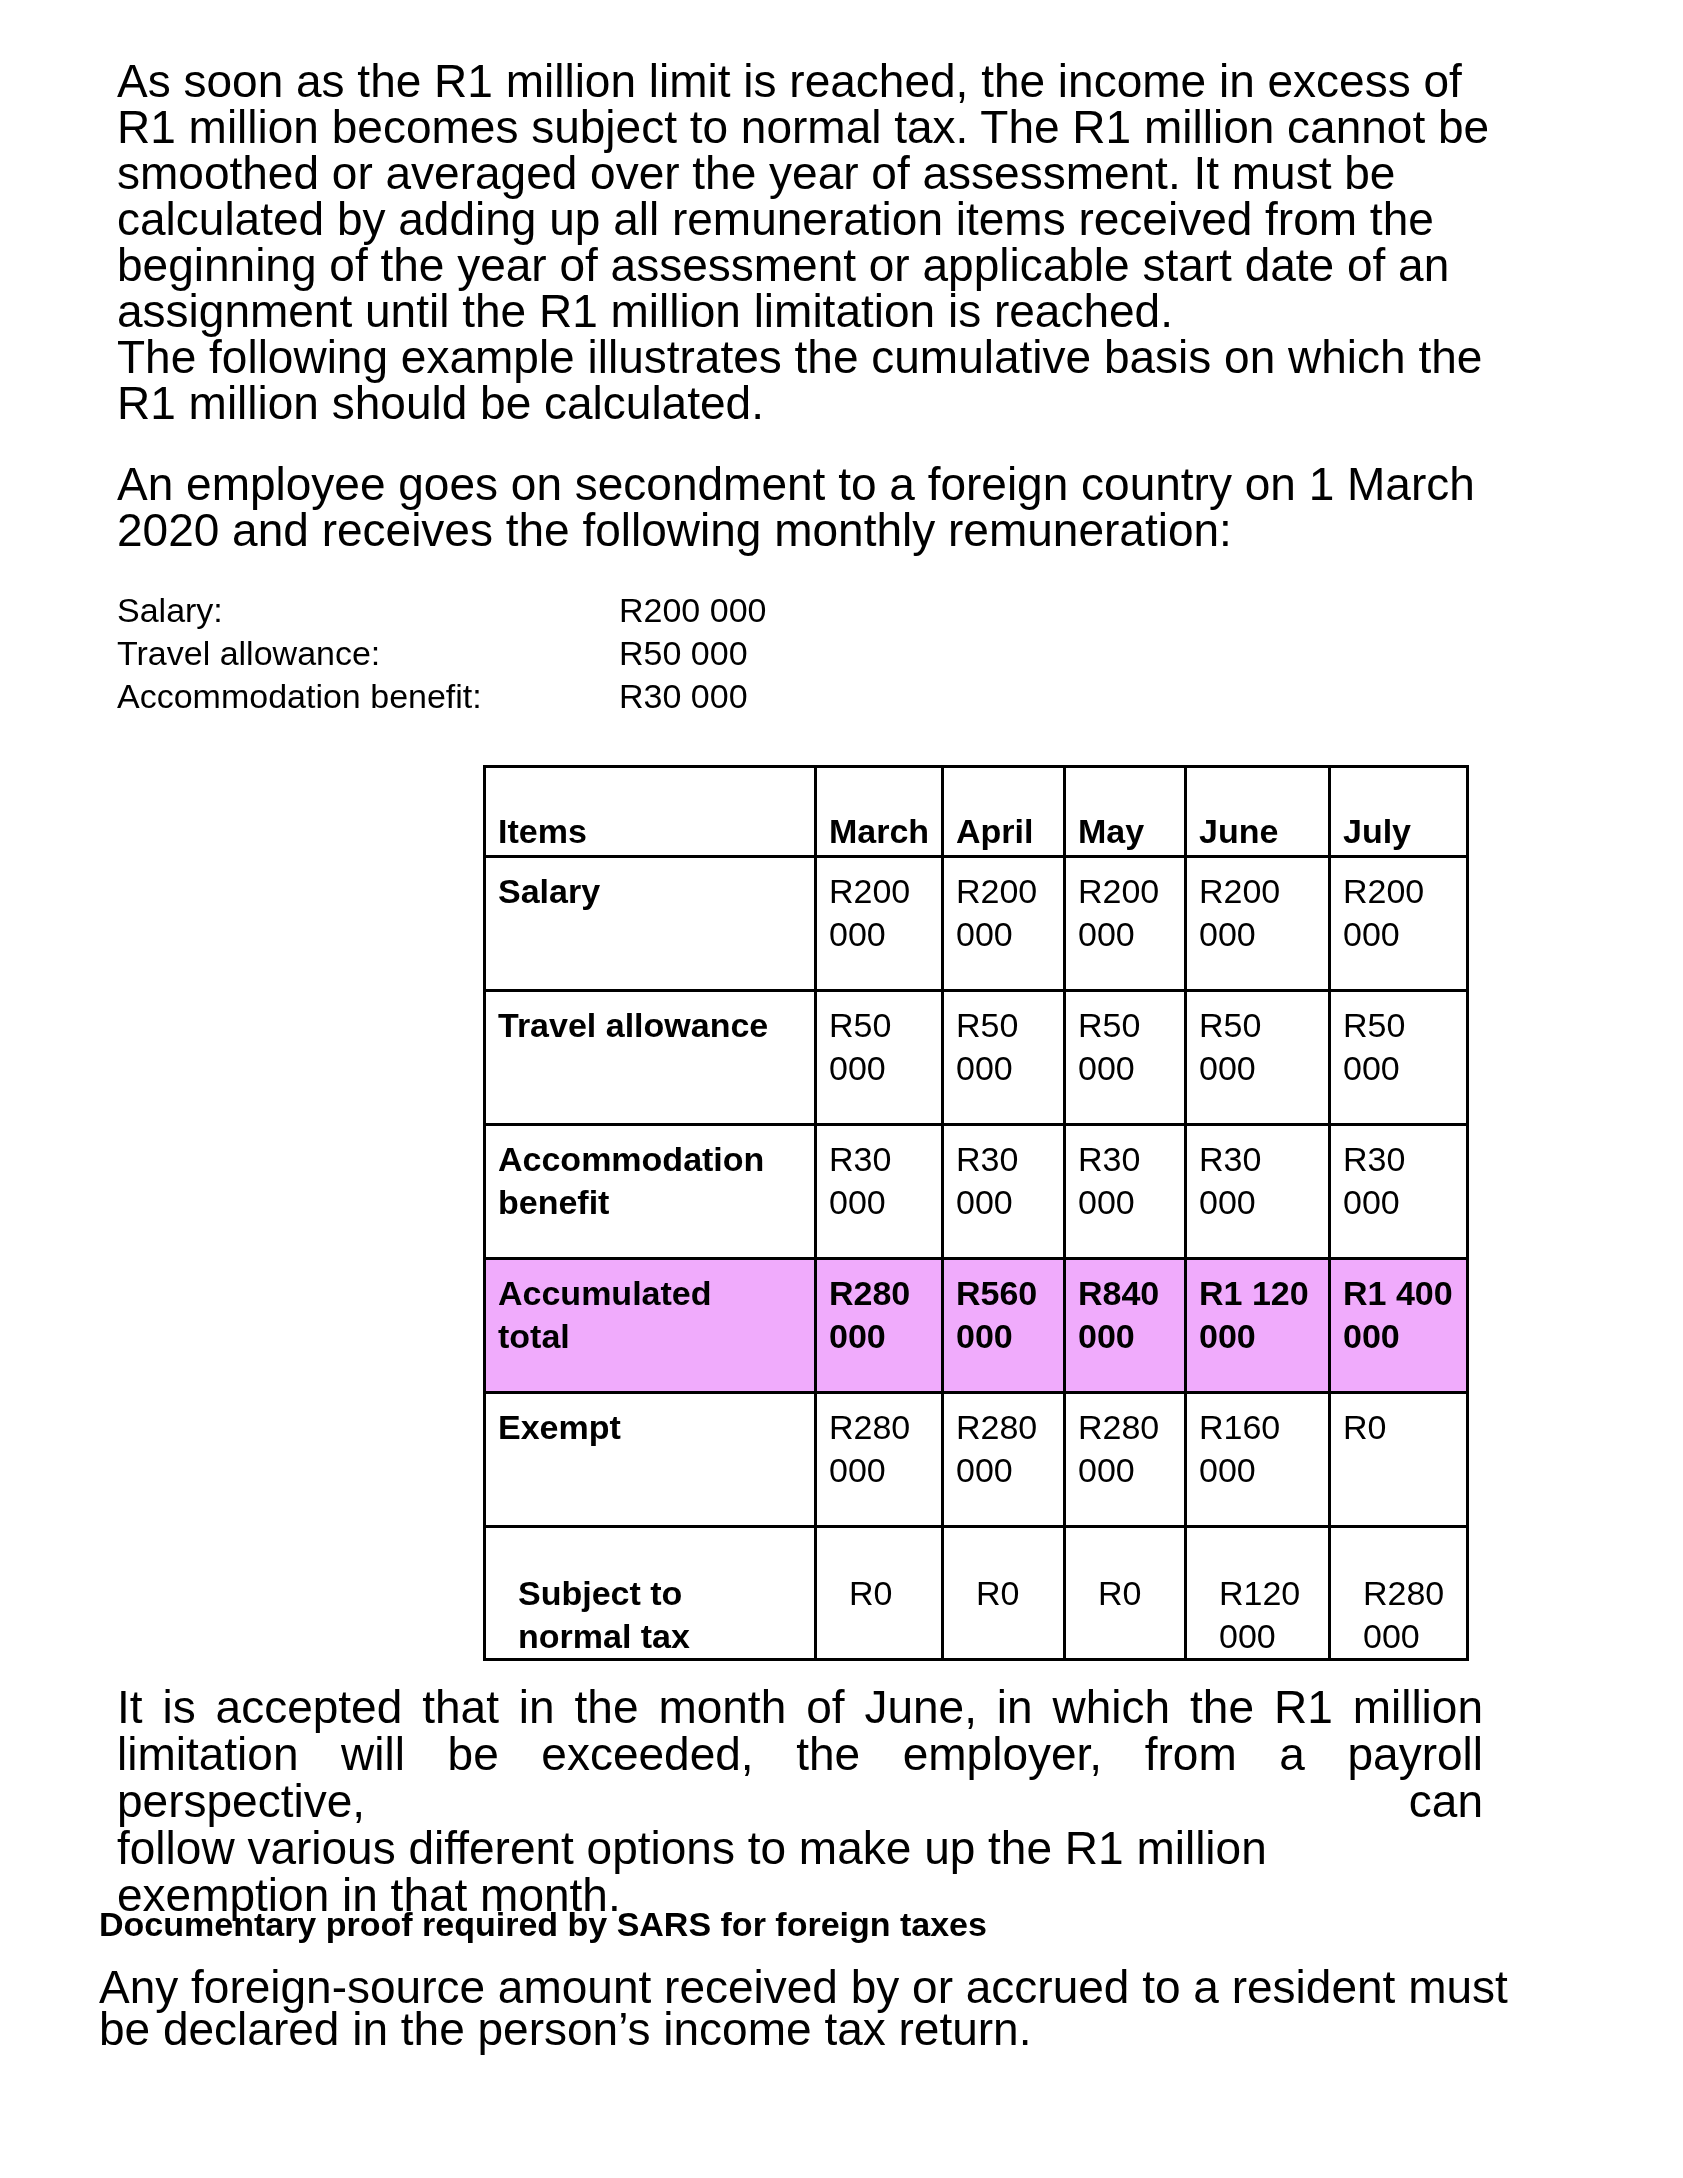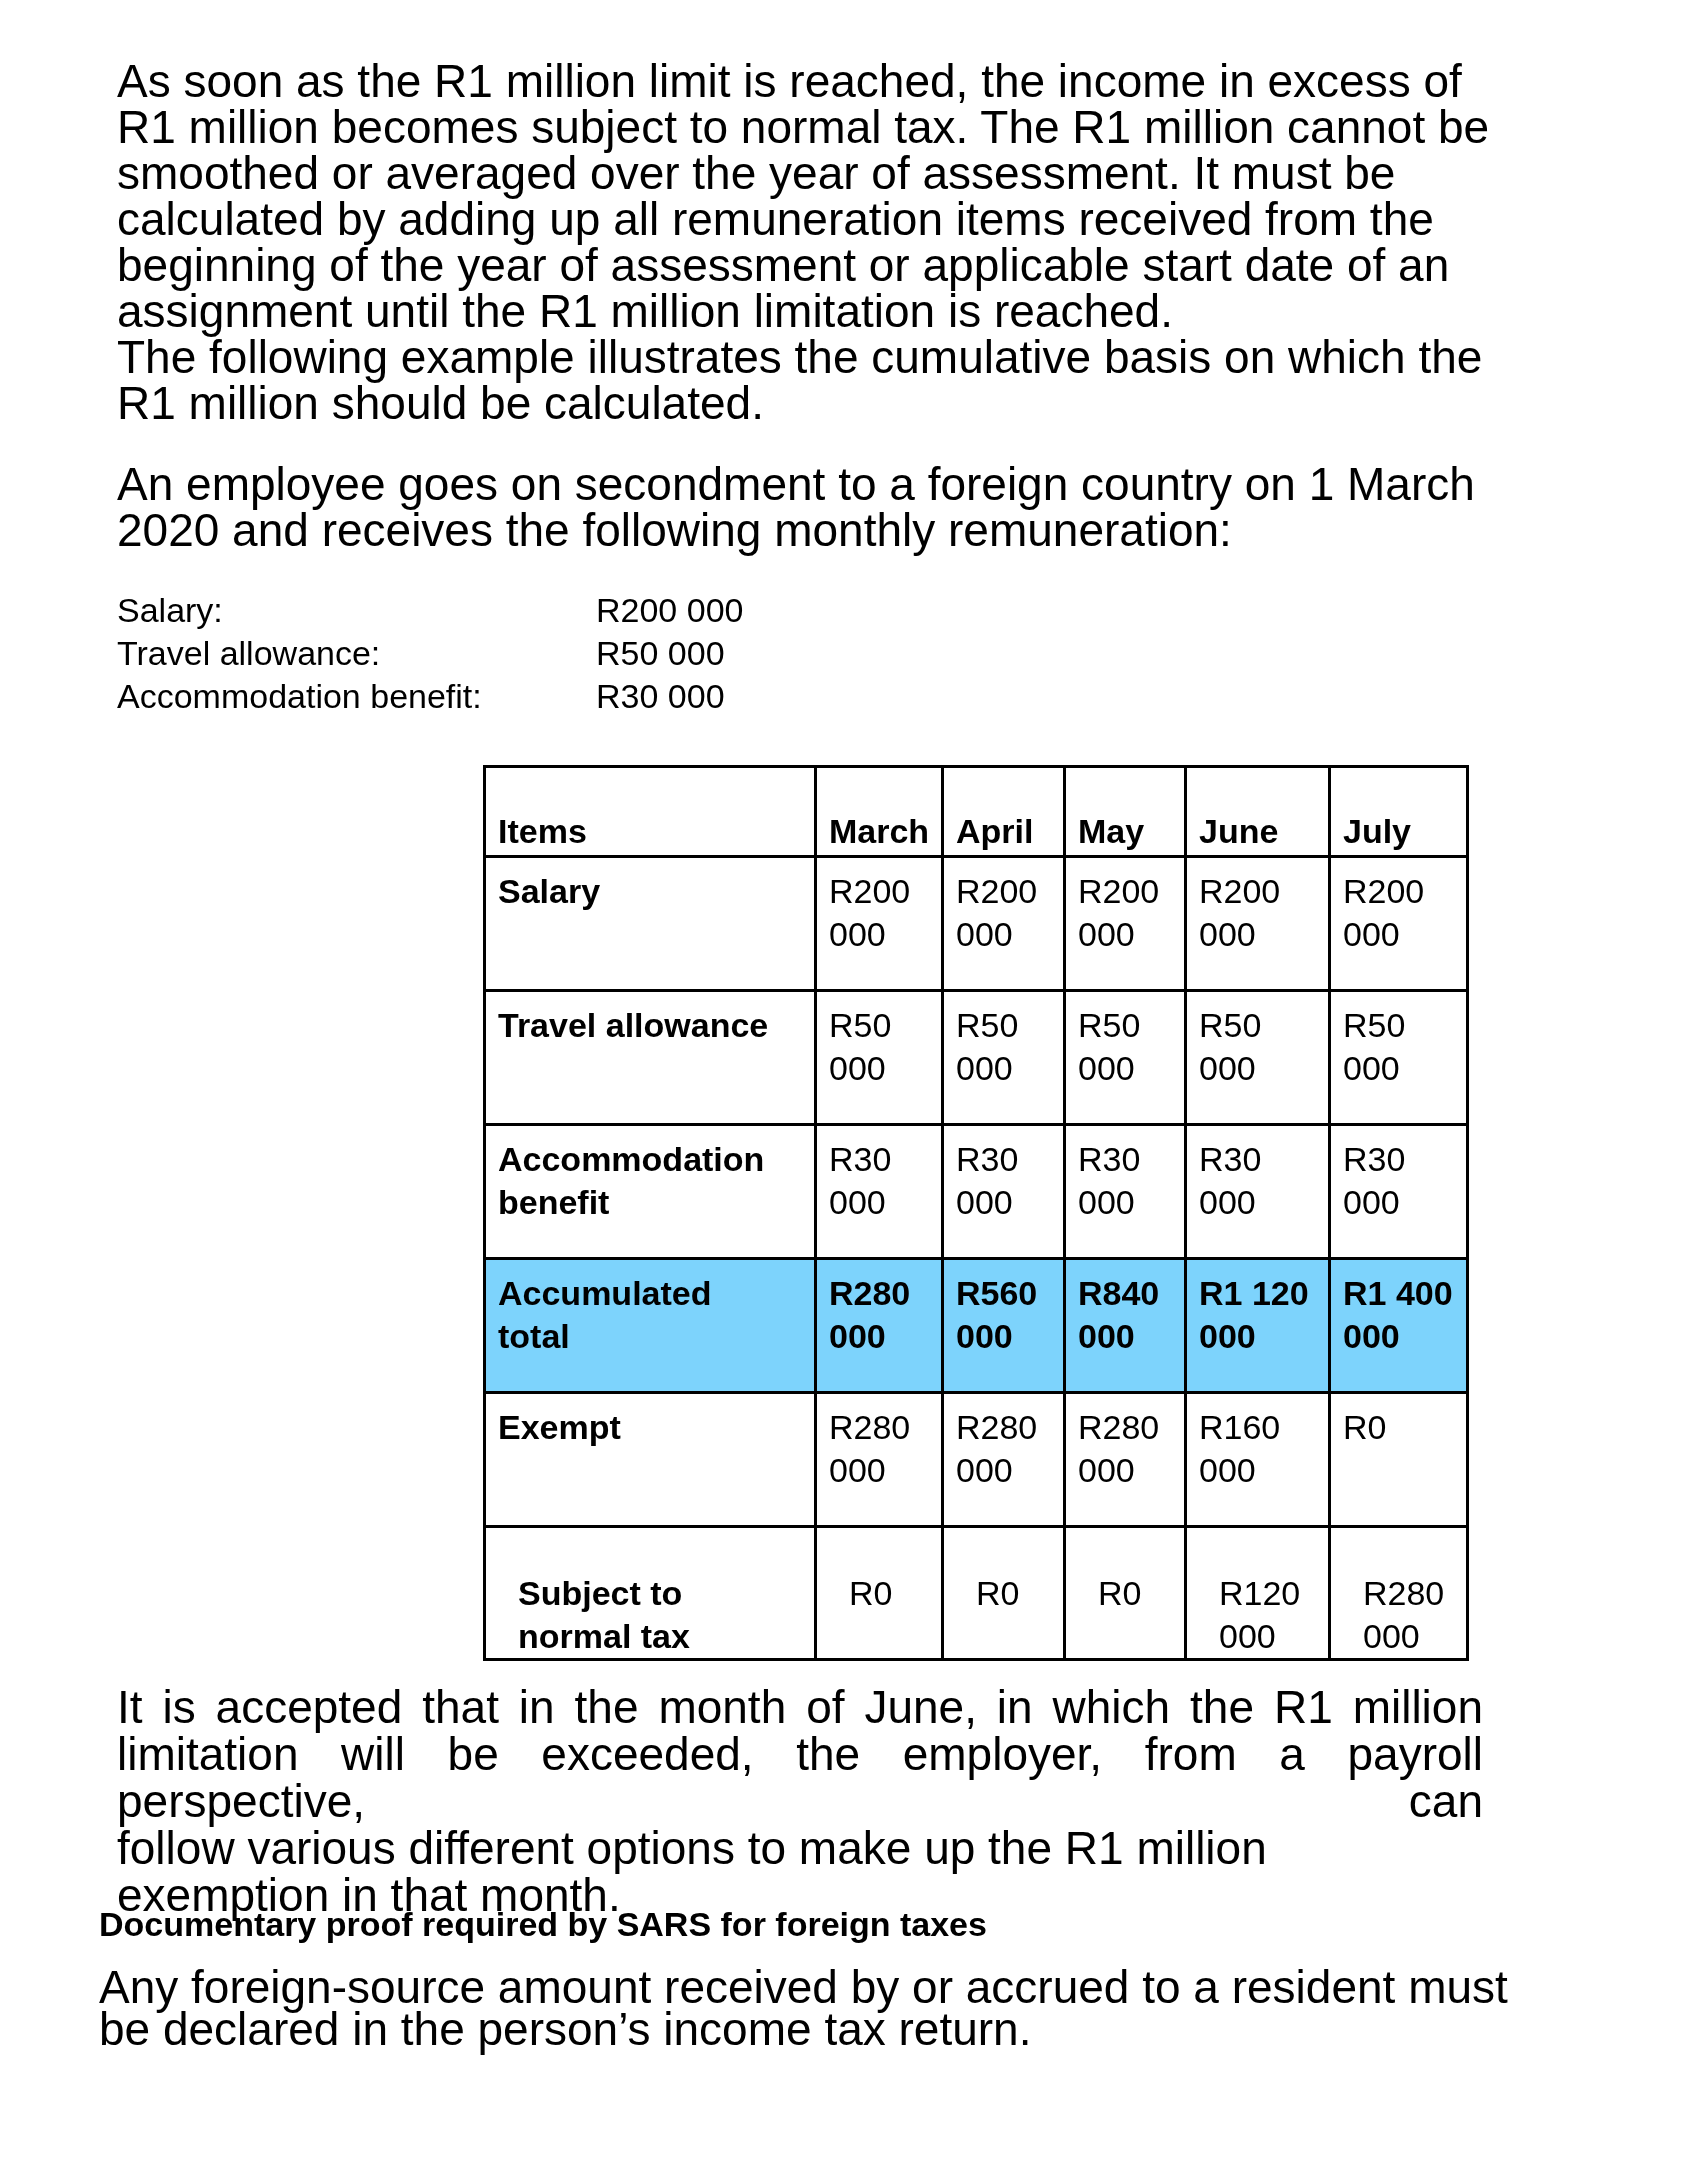--- a/index.html
+++ b/index.html
@@ -8,21 +8,21 @@
     font-family: "Liberation Sans", sans-serif; color: #000;
   }
   .para {
     position: absolute; left: 117px; width: 1416px;
     font-size: 46px; line-height: 46px; margin: 0;
   }
   #p1 { top: 58px; }
   #p2 { top: 334px; }
   #p3 { top: 461px; }
   .remun { position: absolute; left: 117px; top: 589px; font-size: 34px; line-height: 43px; }
-  .remun-row { display: flex; }
+  .remun-row { display: flex; gap: 23px; }
   .remun-label { width: 479px; }
   #p4 { top: 1684px; width: 1366px; line-height: 47px; }
   #p4 .justify-line { display: block; text-align: justify; text-align-last: justify; }
   #p4 .plain-line { display: block; }
   .heading {
     position: absolute; left: 99px; top: 1901px; font-size: 34px;
     font-weight: bold; margin: 0; line-height: 46px;
   }
   #p5 { left: 99px; top: 1966px; line-height: 42px; width: 1445px; }
 
@@ -30,21 +30,21 @@
     position: absolute; left: 483px; top: 765px;
     border-collapse: collapse; font-size: 34px; line-height: 43px;
   }
   table.remtable td, table.remtable th {
     border: 3px solid #000; padding: 0 0 0 12px; vertical-align: top; text-align: left;
     box-sizing: border-box;
   }
   table.remtable th { font-weight: bold; vertical-align: bottom; height: 90px; padding-bottom: 2px; }
   table.remtable td { height: 134px; padding-top: 12px; }
   table.remtable td.label { font-weight: bold; }
-  table.remtable tr.shaded td { background: #7dd3fc; font-weight: bold; margin-left: 22px; }
+  table.remtable tr.shaded td { background: #f0abfc; font-weight: bold; margin-left: 22px; }
   table.remtable tr.lastrow td { padding-top: 44px; height: 133px; padding-left: 32px; }
   table.remtable tr.lastrow td.label { padding-top: 44px; }
   .c0 { width: 331px; } .c1 { width: 127px; } .c2 { width: 122px; }
   .c3 { width: 121px; } .c4 { width: 144px; } .c5 { width: 138px; }
   .cell-line { display: block; white-space: nowrap; }
 </style>
 </head>
 <body>
 
 <p class="para" id="p1">As soon as the R1 million limit is reached, the income in excess of R1 million becomes subject to normal tax. The R1 million cannot be smoothed or averaged over the year of assessment. It must be calculated by adding up all remuneration items received from the beginning of the year of assessment or applicable start date of an assignment until the R1 million limitation is reached.</p>

